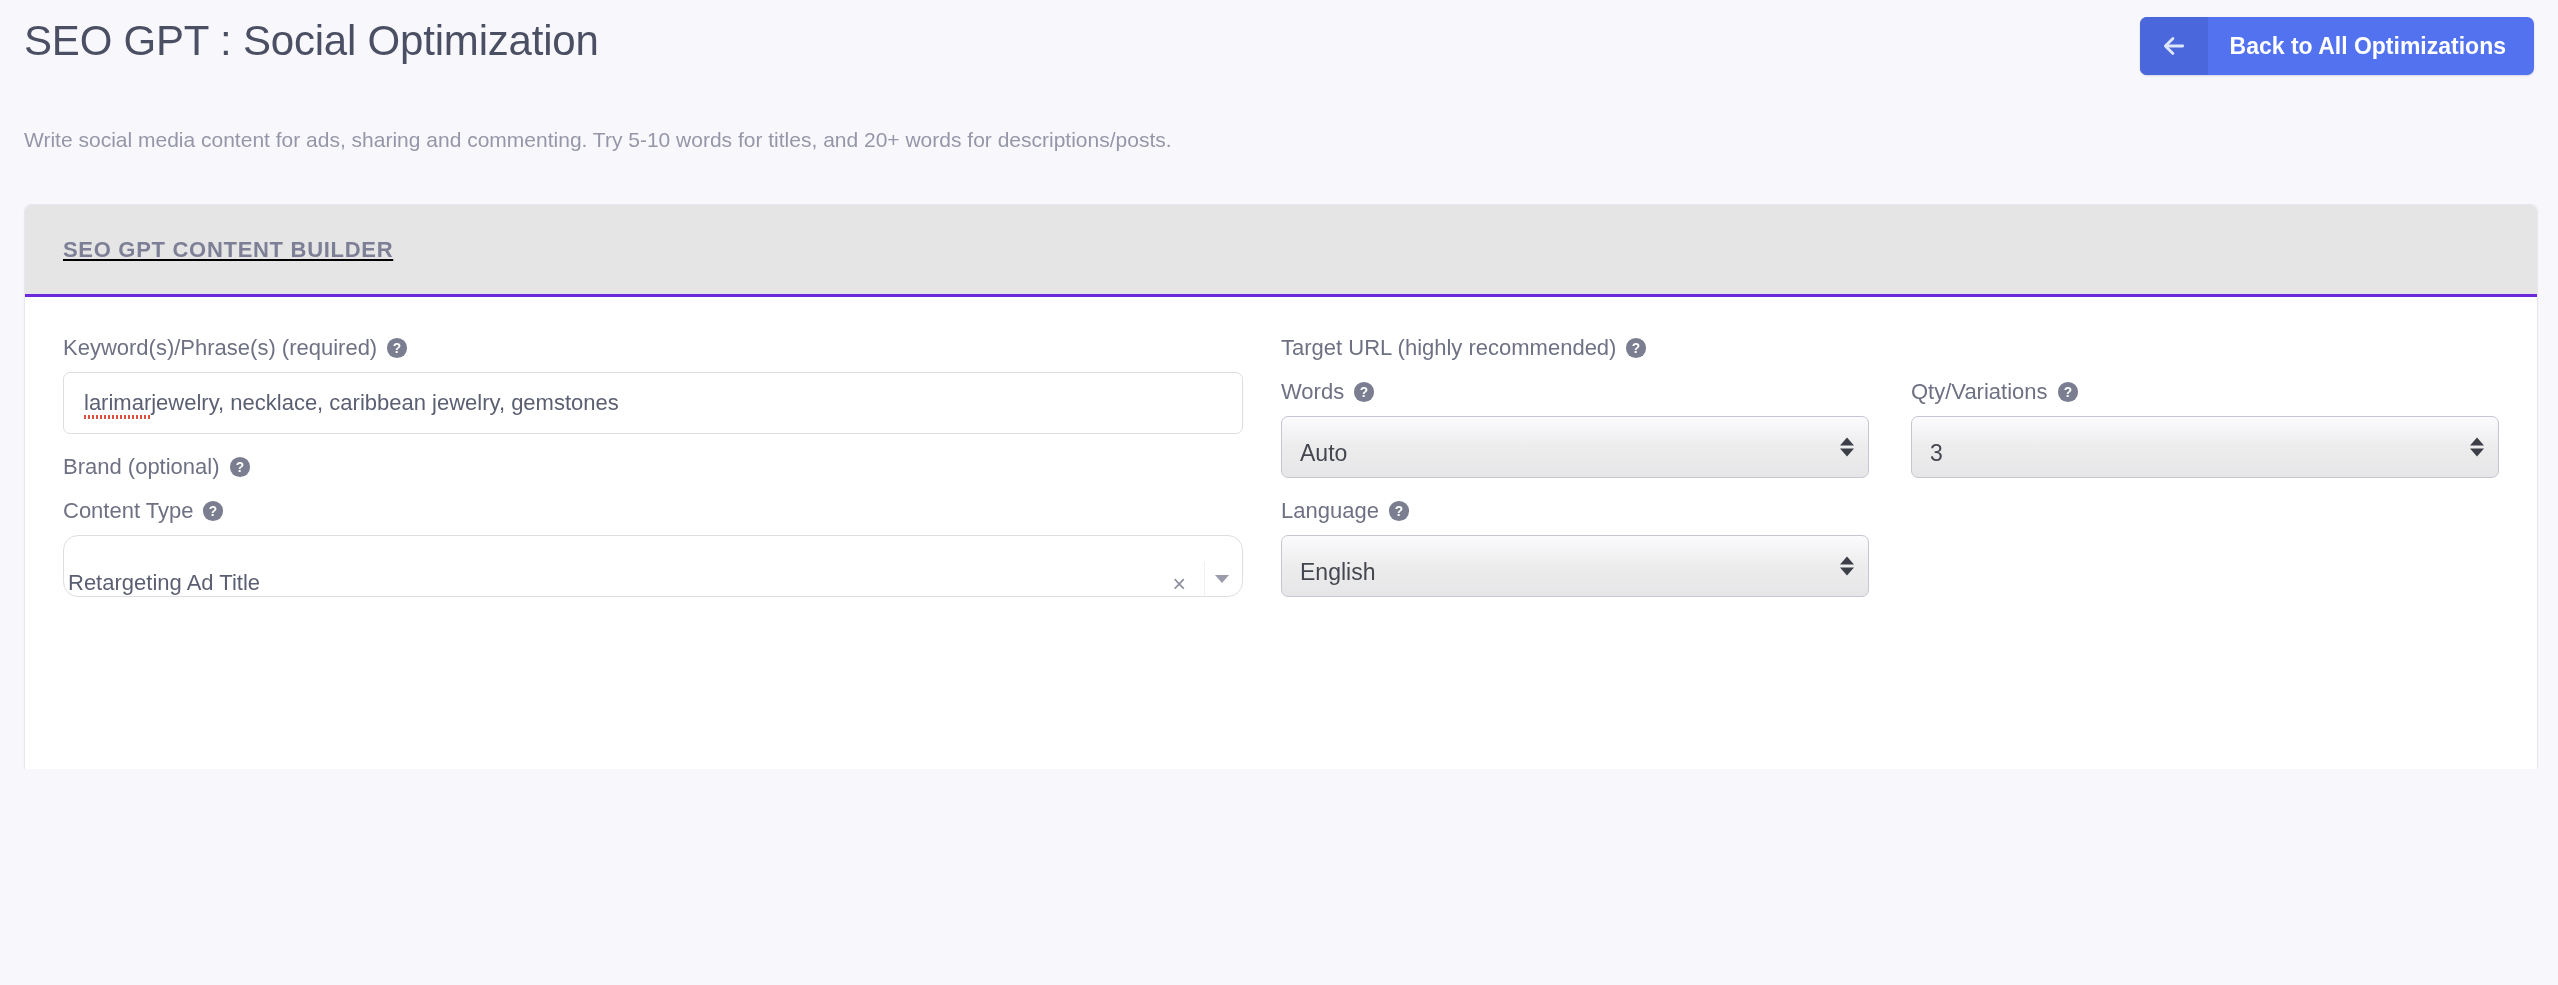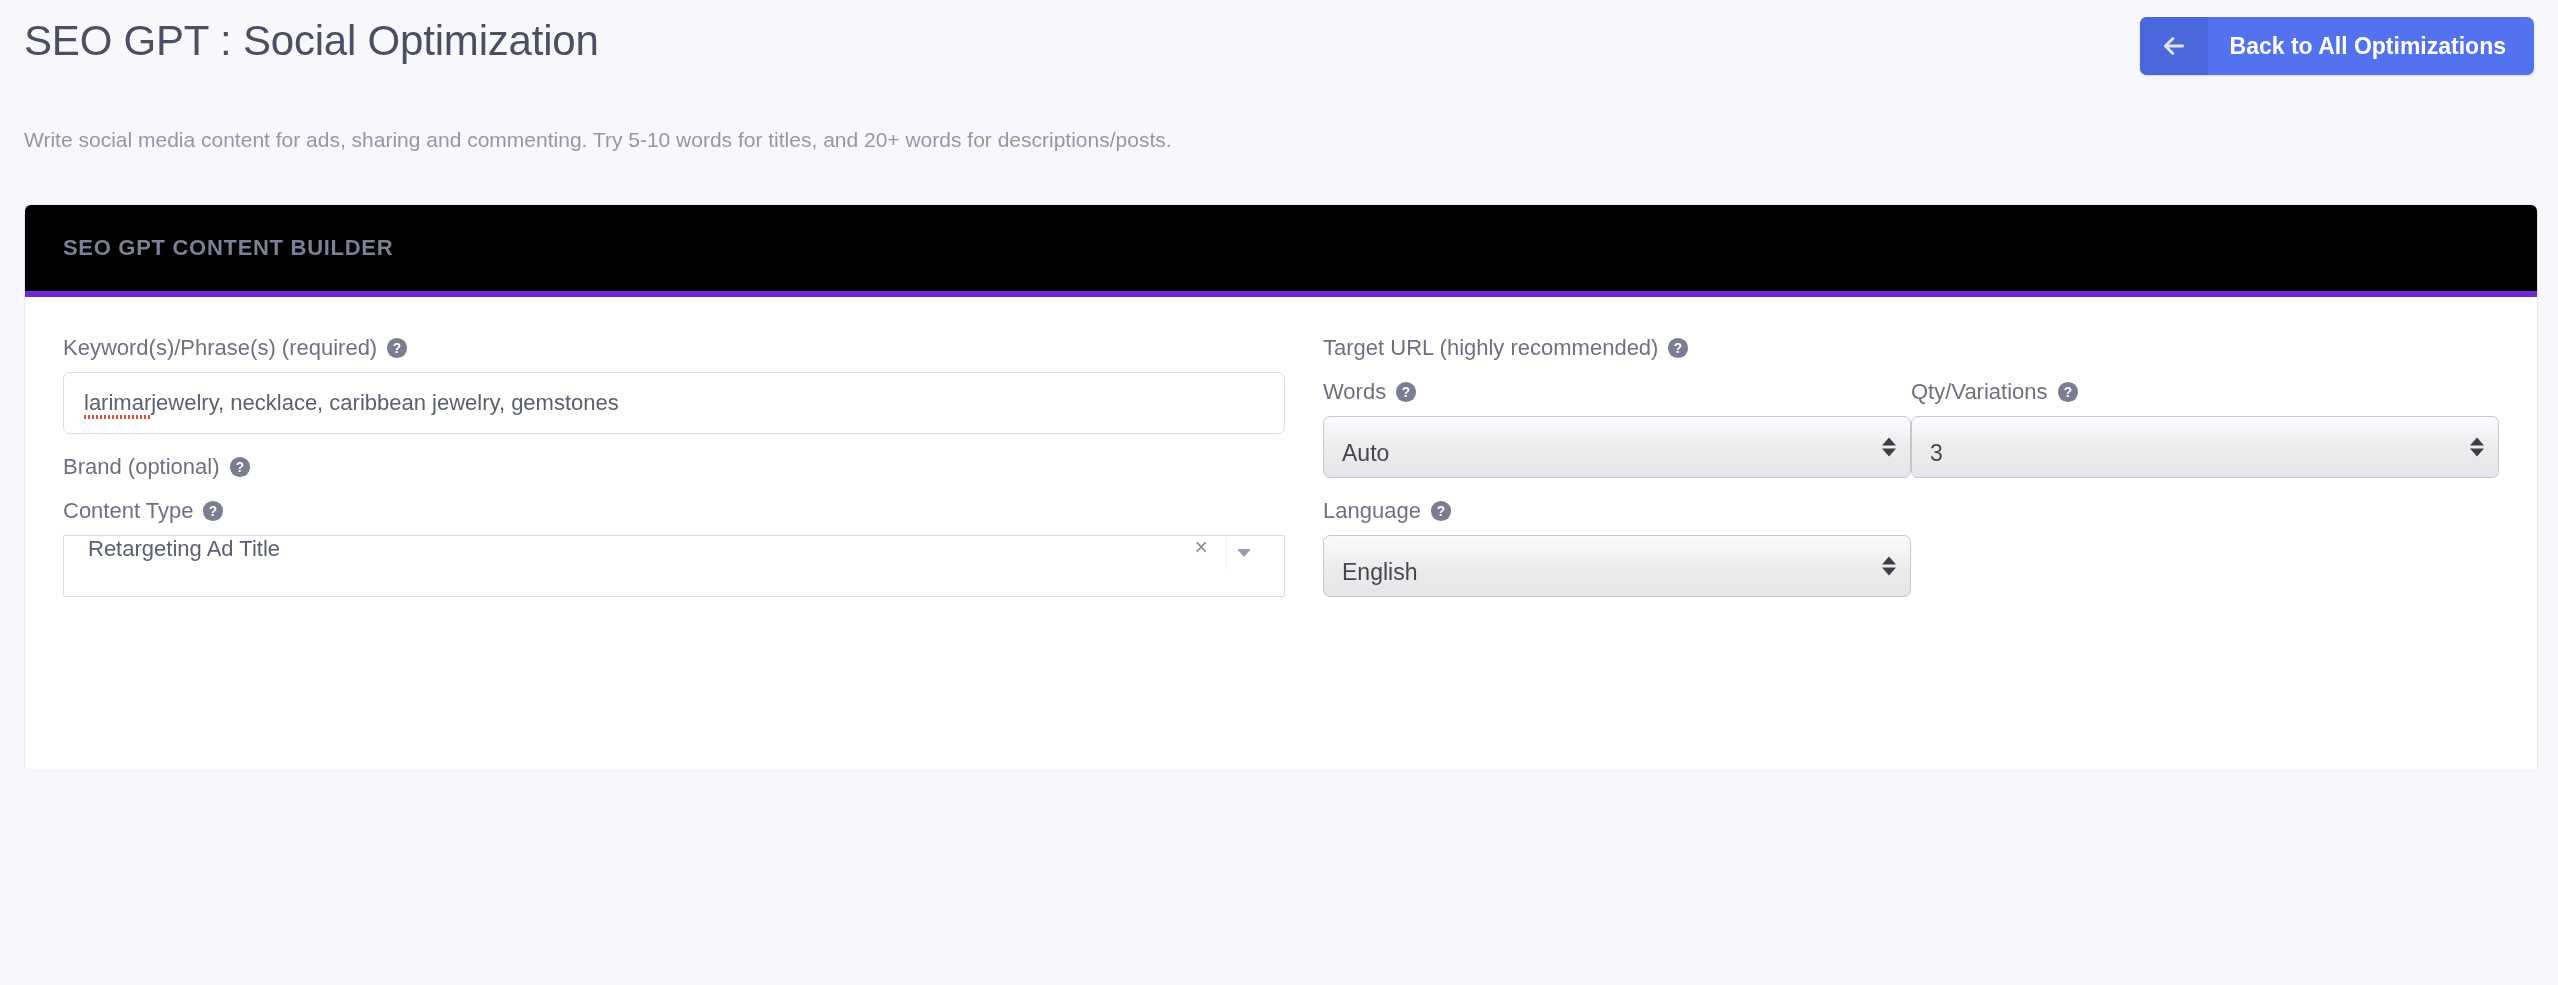--- a/index.html
+++ b/index.html
@@ -48,22 +48,22 @@
   .card {
     position: absolute; left: 24px; top: 204px;
     width: 2514px; height: 768px;
     background: #ffffff;
     border: 1px solid #e7e7ef;
     border-radius: 7px;
     box-shadow: 0 1px 2px rgba(60,60,100,0.05);
     overflow: hidden;
   }
   .card-header {
-    height: 92px; background: #000000;
-    border-bottom: 6px solid #6d28d9;
+    height: 92px; background: #e5e5e5;
+    border-bottom: 3px solid #6d28d9;
     display: flex; align-items: center;
     padding: 0 38px;
     text-decoration: underline;
   }
   .card-header-title {
     font-size: 22px; font-weight: 700; color: #7c7f95;
     letter-spacing: 0.7px;
   }
   .card-body { padding: 40px 38px 0 38px; position: relative; height: 675px; }
 
@@ -93,22 +93,22 @@
     background: #ffffff;
     display: flex; align-items: center;
     padding: 0 20px;
     font-size: 22px; color: #5b5f72;
     white-space: nowrap; overflow: hidden;
   }
 
   
   .s2 {
     position: relative; width: 100%; height: 62px;
-    border: 1px solid #dededf; border-radius: 1px; background: #fff;
-    display: flex; align-items: flex-start; padding: 0 24px;
+    border: 1px solid #dededf; border-radius: 15px; background: #fff;
+    display: flex; align-items: flex-end; padding: 0 4px;
     cursor: pointer;
   }
   .s2-label { font-size: 22px; color: #5b5f72; flex: 1; }
   .s2-clear {
     font-size: 23px; color: #8d8f9e; padding: 0 10px;
     line-height: 1; cursor: pointer;
   }
   .s2-caret {
     width: 34px; display: flex; align-items: center; justify-content: center;
     border-left: 1px solid #f0f0f3; height: 34px; margin-left: 8px;
@@ -129,21 +129,21 @@
   }
   .tri-up {
     width: 0; height: 0; border-left: 7px solid transparent;
     border-right: 7px solid transparent; border-bottom: 8px solid #3c3f47;
   }
   .tri-down {
     width: 0; height: 0; border-left: 7px solid transparent;
     border-right: 7px solid transparent; border-top: 8px solid #3c3f47;
   }
 
-  .right-row { display: flex; }
+  .right-row { display: flex; gap: 42px; }
   .w-words { width: 588px; }
   .w-qty   { width: 588px; }
   .w-lang  { width: 588px; }
 
   
   .actions {
     position: absolute; left: 38px; bottom: 72px;
     display: flex; gap: 14px;
   }
   .btn {

